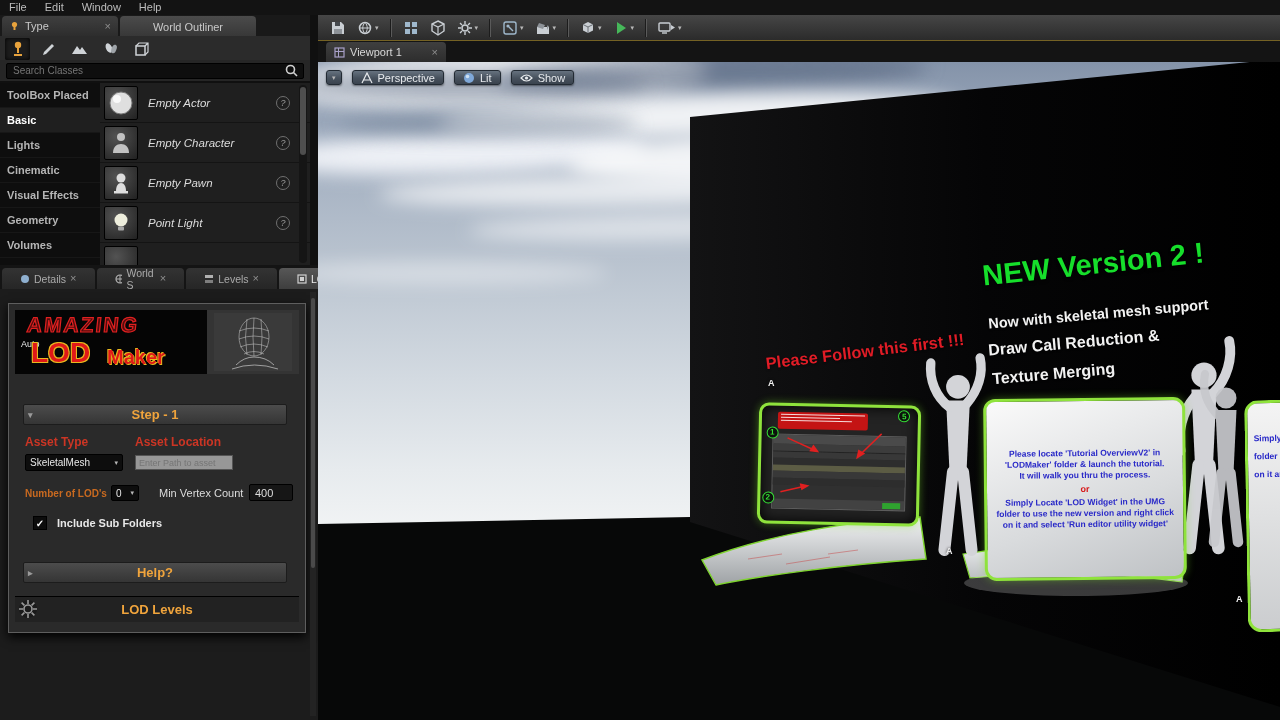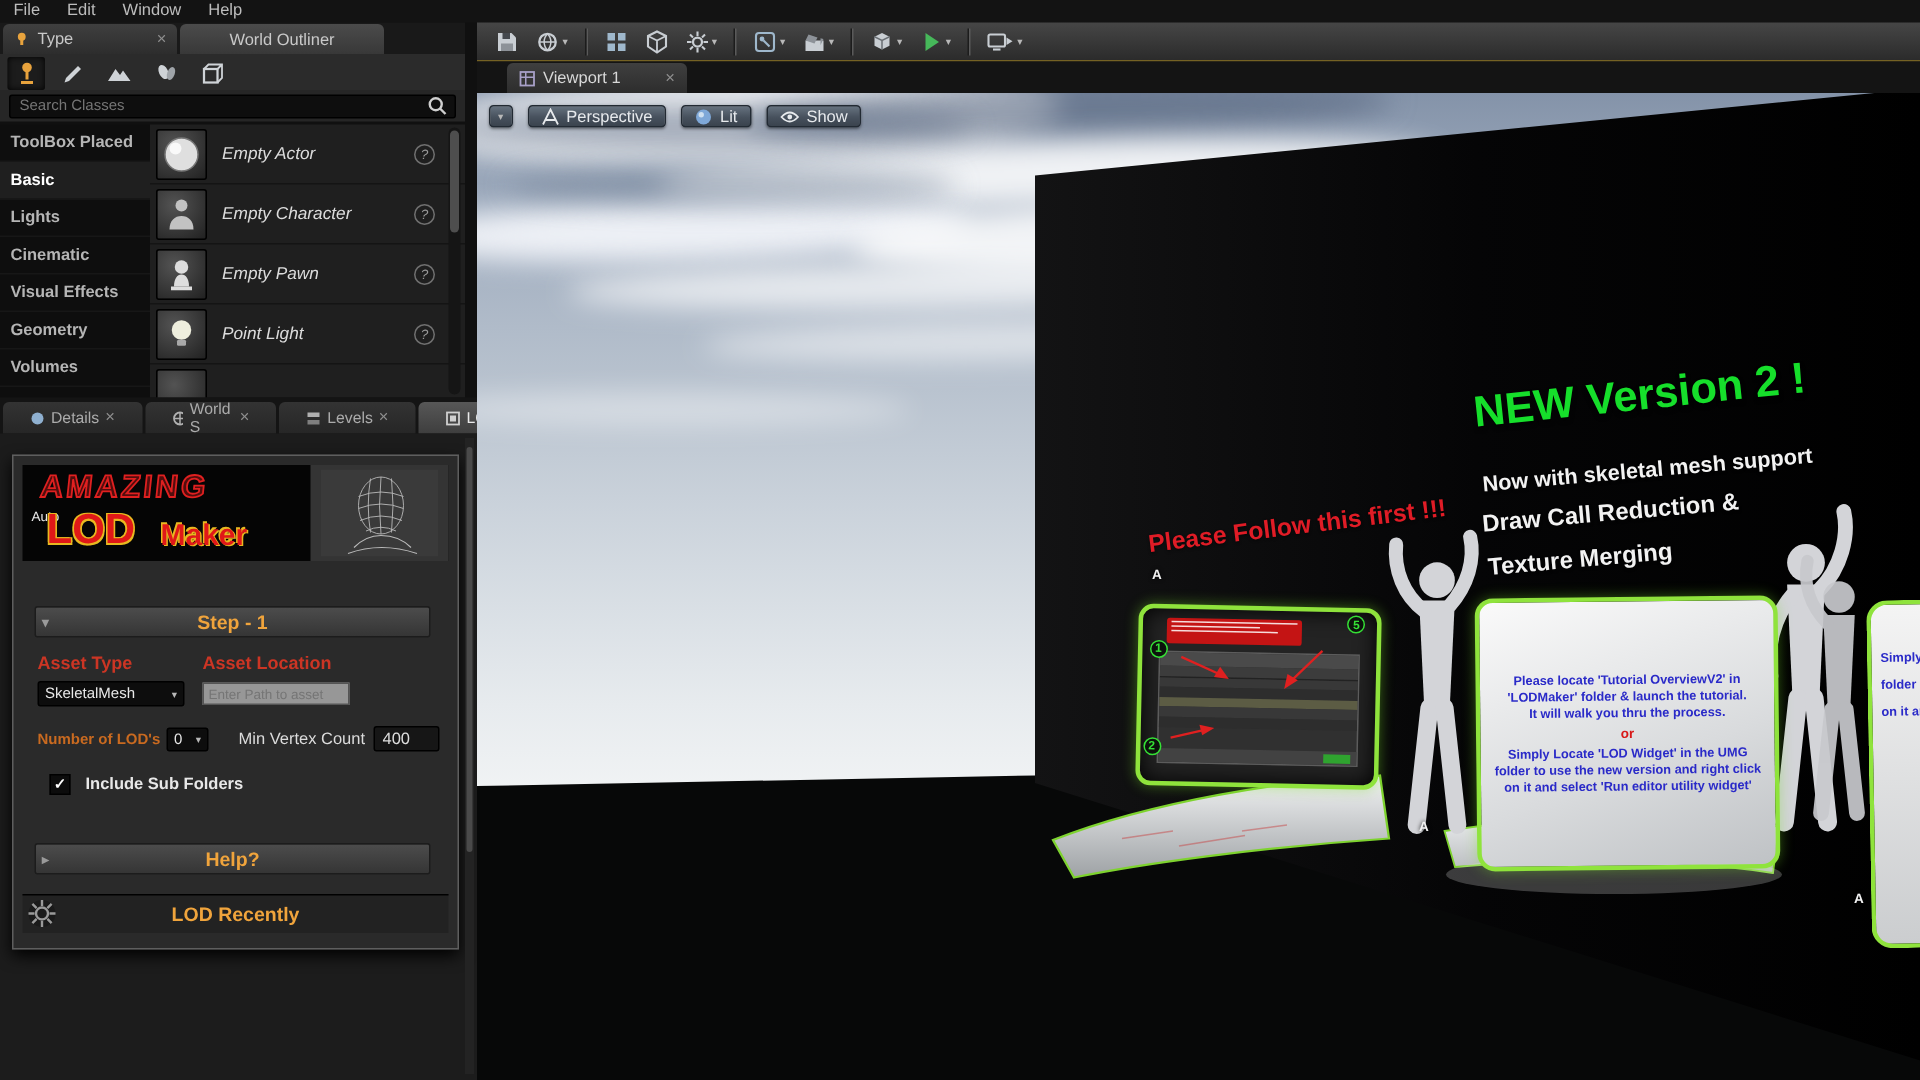--- a/index.html
+++ b/index.html
@@ -65,21 +65,21 @@
   .toolbox-gear { position:absolute; left:8px; top:294px; }
   .scroll2 { left:310px; top:292px; width:6px; height:424px; background:#232323; }
   .scroll2 .thumb { position:absolute; left:1px; top:6px; width:4px; height:270px; background:#4a4a4a; border-radius:2px; }
   .caret { font-size:7px; color:#b8b8b8; }
 
   
   .main-toolbar { left:318px; top:15px; width:962px; height:26px; background:linear-gradient(#464646,#2b2b2b); border-bottom:1px solid #756224; display:flex; align-items:center; gap:3px; padding:0 8px; }
   .tb-btn { height:22px; display:flex; align-items:center; gap:2px; padding:0 4px; border-radius:2px; }
   .tb-sep { width:2px; height:18px; border-left:1px solid #1c1c1c; border-right:1px solid #5a5a5a; margin:0 4px; }
   .vp-tabbar { left:318px; top:41px; width:962px; height:21px; background:#141414; display:flex; align-items:flex-end; }
-  .vp-tab { margin-left:20px; height:20px; width:120px; display:flex; align-items:center; gap:5px; padding:0 8px; background:linear-gradient(#3f3f3f,#2d2d2d); border-radius:4px 4px 0 0; font-size:11px; color:#d8d8d8; }
+  .vp-tab { margin-left:8px; height:20px; width:120px; display:flex; align-items:center; gap:5px; padding:0 8px; background:linear-gradient(#3f3f3f,#2d2d2d); border-radius:4px 4px 0 0; font-size:11px; color:#d8d8d8; }
 
   
   .viewport { left:318px; top:62px; width:962px; height:658px; overflow:hidden; background:#000; }
   .sky { position:absolute; inset:0; background:linear-gradient(180deg,#8493a9 0%,#9facbe 12%,#b9c3cf 30%,#d3dae1 48%,#e7ebee 62%,#f2f4f5 72%,#eceff1 100%); }
   .cloud { position:absolute; border-radius:50%; filter:blur(9px); }
   .scene-svg { position:absolute; left:0; top:0; }
   .wall-text { position:absolute; white-space:nowrap; }
   .note-red { left:447px; top:280px; font-size:16.5px; font-weight:bold; color:#e01c26; transform:rotate(-7deg); text-shadow:0 1px 2px rgba(0,0,0,.45); }
   .headline { left:664px; top:186px; font-size:29px; font-weight:bold; color:#16df2b; transform:rotate(-6deg); text-shadow:0 2px 3px rgba(0,0,0,.6); }
   .wl { color:#f2f2f2; font-weight:bold; transform:rotate(-5deg); text-shadow:0 1px 2px rgba(0,0,0,.5); }
@@ -320,21 +320,21 @@
       <span>✓</span>
     </div>
     <span class="chk-label">Include Sub Folders</span>
 
     <div class="help-bar">
       <span class="expander">▸</span>
       <span>Help?</span>
     </div>
 
     <div class="toolbox-bar">
-      <span>LOD Recently</span>
+      <span>LOD Levels</span>
     </div>
     <div class="toolbox-gear">
       <svg width="22" height="22" viewBox="0 0 22 22">
           <circle cx="11" cy="11" r="9" fill="#1a1a1a"></circle>
           <circle cx="11" cy="11" r="4" fill="none" stroke="#9a9a9a" stroke-width="1.6"></circle>
           <path d="M11 2v4M11 16v4M2 11h4M16 11h4M4.6 4.6l2.8 2.8M14.6 14.6l2.8 2.8M17.4 4.6l-2.8 2.8M7.4 14.6l-2.8 2.8" stroke="#9a9a9a" stroke-width="1.6"></path>
         </svg>
     </div>
   </div>
 </div>

